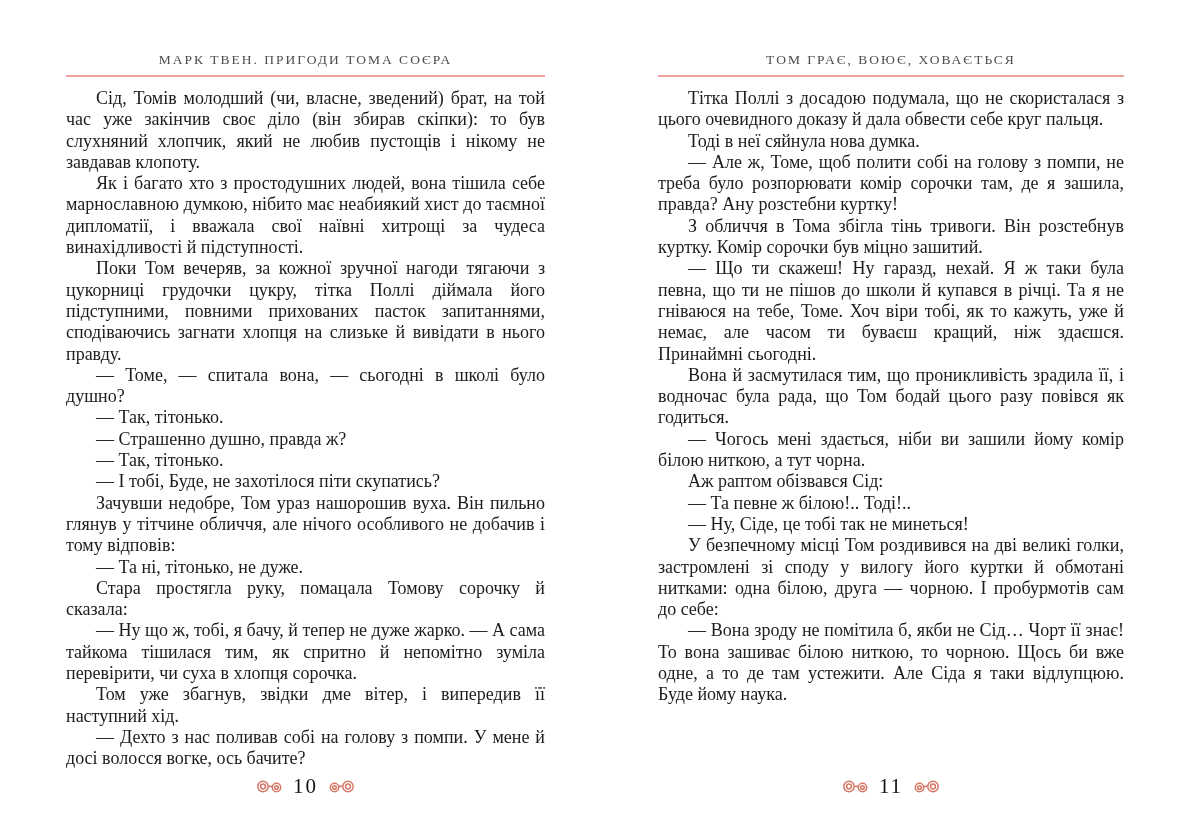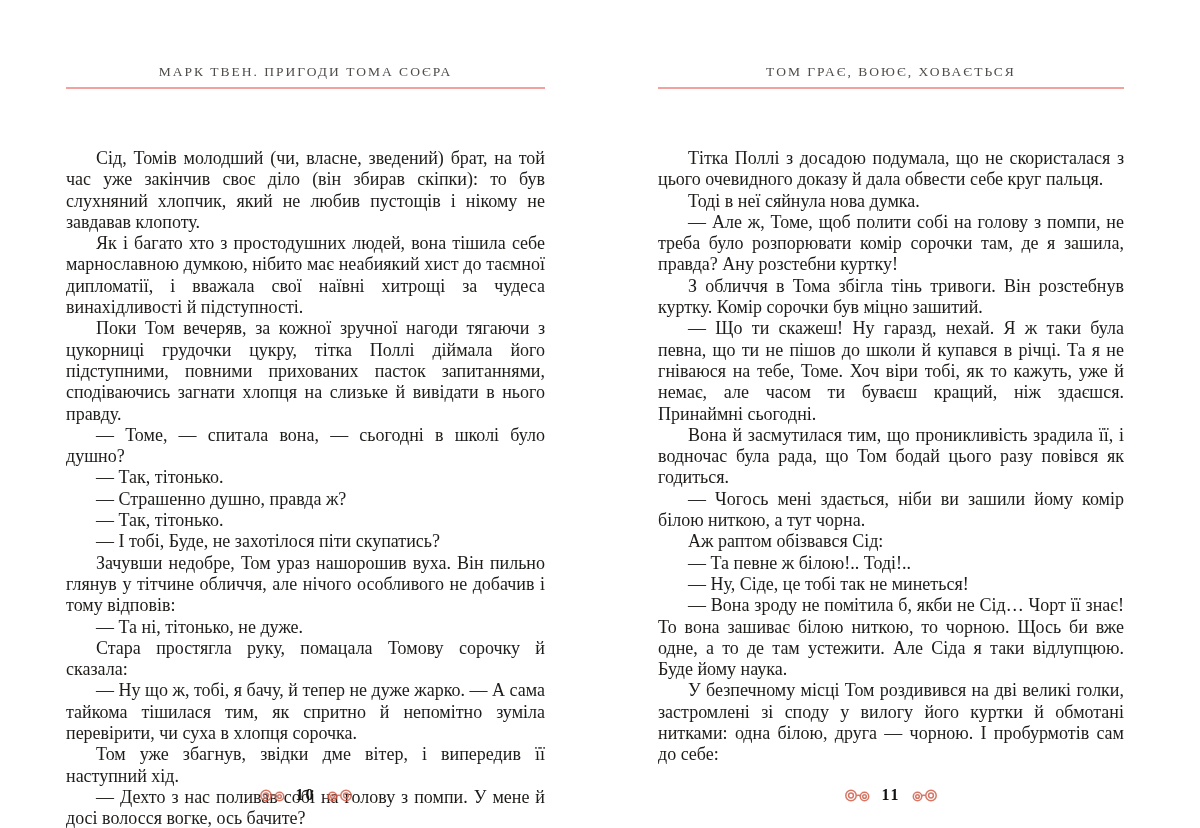--- a/index.html
+++ b/index.html
@@ -12,52 +12,51 @@
   }
   *{margin:0;padding:0;box-sizing:border-box;}
   html,body{background:var(--background);}
   .spread{
     position:relative;
     width:1200px;height:828px;
     background:var(--background);
     font-family:"Liberation Serif","DejaVu Serif",serif;
     overflow:hidden;
   }
-  .page{position:absolute;top:16px;height:668px;}
+  .page{position:absolute;top:4px;height:668px;}
   .page-left{left:66px;width:479px;}
   .page-right{left:658px;width:466px;}
   .running-head{
     position:absolute;top:48px;left:0;right:0;
     text-align:center;
     font-size:13.5px;
     letter-spacing:2px;
     color:var(--header-text);
     padding-bottom:7px;
     border-bottom:2px solid var(--rule);
     font-variant:normal;
   }
   .body-text{
     position:absolute;top:84px;left:0;right:0;
     font-size:18px;
     line-height:21.3px;
     color:var(--body-text);
     text-align:justify;
-    margin-top:48px;
   }
   .body-text p{
     text-indent:30px;
     margin:0;
   }
   .page-footer{
     position:absolute;top:770px;left:0;right:0;
     display:flex;justify-content:center;align-items:center;gap:9px;
   }
   .page-num{
-    font-weight:bold;
-    font-size:16px;
+    font-weight:normal;
+    font-size:21px;
     letter-spacing:2px;
     color:var(--page-number);
     font-variant:small-caps;
   }
   .flourish{display:inline-block;line-height:0;}
   .flourish svg{display:block;}
   .flourish.mirrored{transform:scaleX(-1);}
 </style>
 </head>
 <body>
@@ -115,22 +114,22 @@
         <p>Тітка Поллі з досадою подумала, що не скористалася з цього очевидного доказу й дала обвести себе круг пальця.</p>
         <p>Тоді в неї сяйнула нова думка.</p>
         <p>— Але ж, Томе, щоб полити собі на голову з помпи, не треба було розпорювати комір сорочки там, де я зашила, правда? Ану розстебни куртку!</p>
         <p>З обличчя в Тома збігла тінь тривоги. Він розстебнув куртку. Комір сорочки був міцно зашитий.</p>
         <p>— Що ти скажеш! Ну гаразд, нехай. Я ж таки була певна, що ти не пішов до школи й купався в річці. Та я не гніваюся на тебе, Томе. Хоч віри тобі, як то кажуть, уже й немає, але часом ти буваєш кращий, ніж здаєшся. Принаймні сьогодні.</p>
         <p>Вона й засмутилася тим, що проникливість зрадила її, і водночас була рада, що Том бодай цього разу повівся як годиться.</p>
         <p>— Чогось мені здається, ніби ви зашили йому комір білою ниткою, а тут чорна.</p>
         <p>Аж раптом обізвався Сід:</p>
         <p>— Та певне ж білою!.. Тоді!..</p>
         <p>— Ну, Сіде, це тобі так не минеться!</p>
+        <p>У безпечному місці Том роздивився на дві великі голки, застромлені зі споду у вилогу його куртки й обмотані нитками: одна білою, друга — чорною. І пробурмотів сам до себе:</p>
         <p>— Вона зроду не помітила б, якби не Сід… Чорт її знає! То вона зашиває білою ниткою, то чорною. Щось би вже одне, а то де там устежити. Але Сіда я таки відлупцюю. Буде йому наука.</p>
-        <p>У безпечному місці Том роздивився на дві великі голки, застромлені зі споду у вилогу його куртки й обмотані нитками: одна білою, друга — чорною. І пробурмотів сам до себе:</p>
       </div>
     <div class="page-footer">
       <span class="flourish">
         <svg width="28" height="13" viewBox="0 0 28 13">
           <g fill="none" stroke="var(--ornament)" stroke-width="1.5" opacity="0.85">
             <circle cx="7" cy="6.5" r="5.2"></circle>
             <circle cx="7" cy="6.5" r="2.4"></circle>
             <circle cx="20.5" cy="7.5" r="4.2"></circle>
             <circle cx="20.5" cy="7.5" r="1.8"></circle>
             <path d="M12.2 6.5 Q16 5.5 16.4 7.5"></path>

